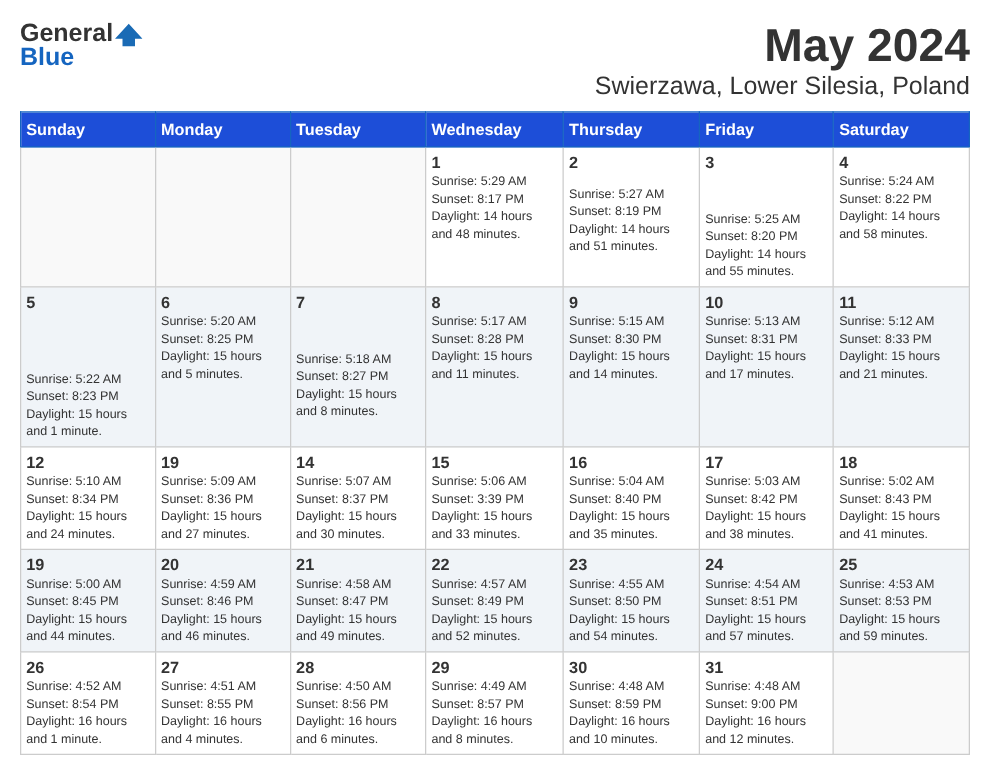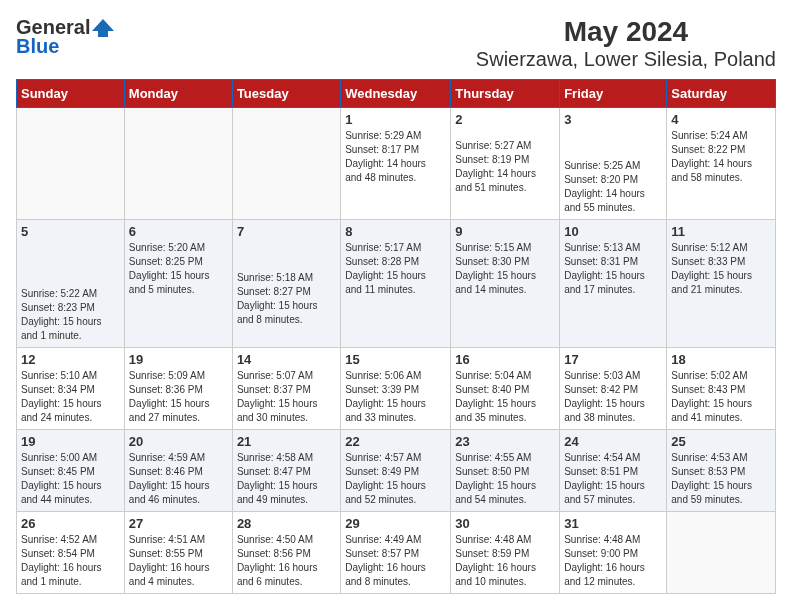--- a/index.html
+++ b/index.html
@@ -19,36 +19,35 @@
     .logo {
       display: flex;
       flex-direction: column;
       align-items: flex-start;
       justify-content: flex-end;
     }
     .title-section {
       text-align: right;
     }
     .month-title {
-      font-size: 28px;
+      font-size: 37px;
       font-weight: bold;
       color: #333;
-      text-align: center;
     }
     .location-title {
       font-size: 20px;
       color: #333;
     }
     .calendar {
       width: 100%;
       border-collapse: collapse;
       border: 1px solid #ccc;
     }
     .calendar th {
-      background: #b91c1c;
+      background: #1d4ed8;
       color: #fff;
       padding: 6px 4px;
       font-size: 13px;
       text-align: left;
       border: 1px solid #1565c0;
     }
     .calendar td {
       border: 1px solid #ccc;
       vertical-align: top;
       padding: 4px;

